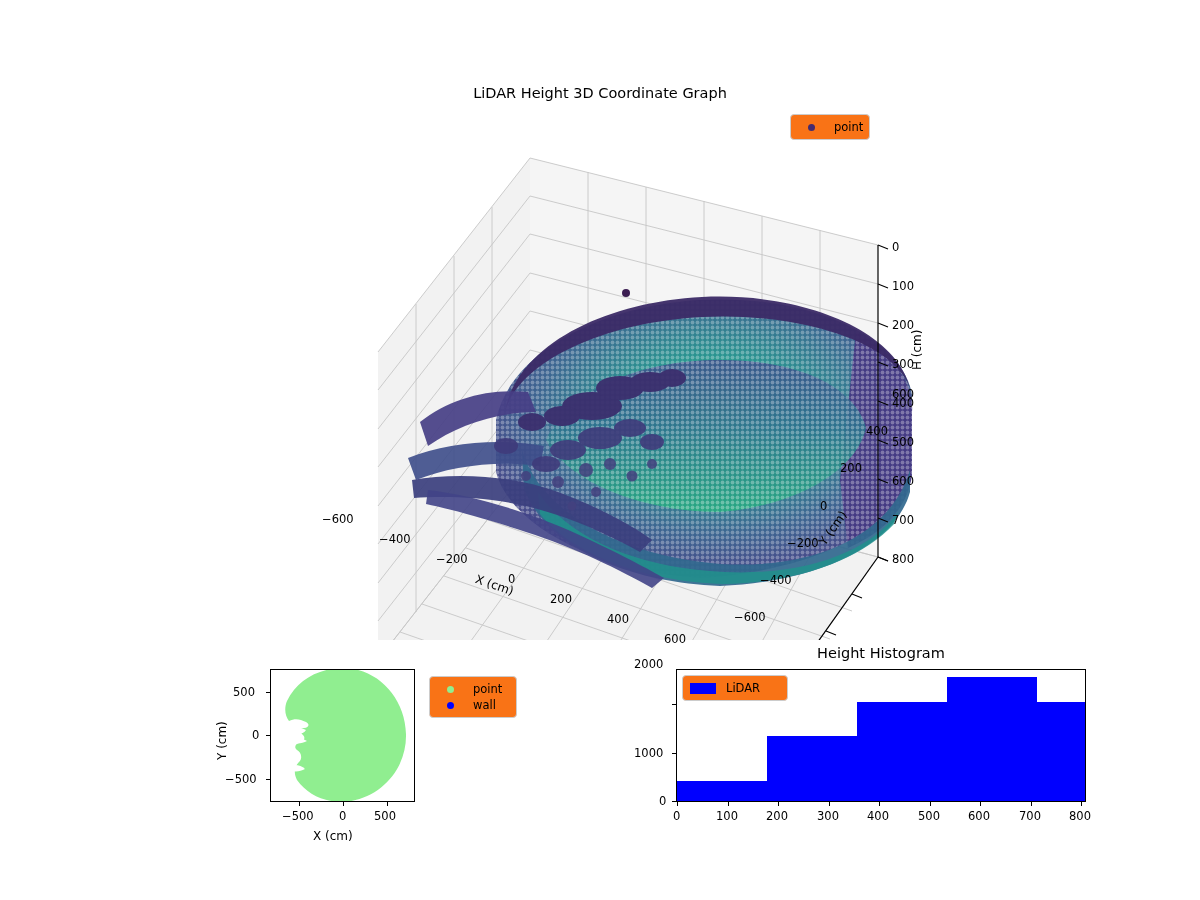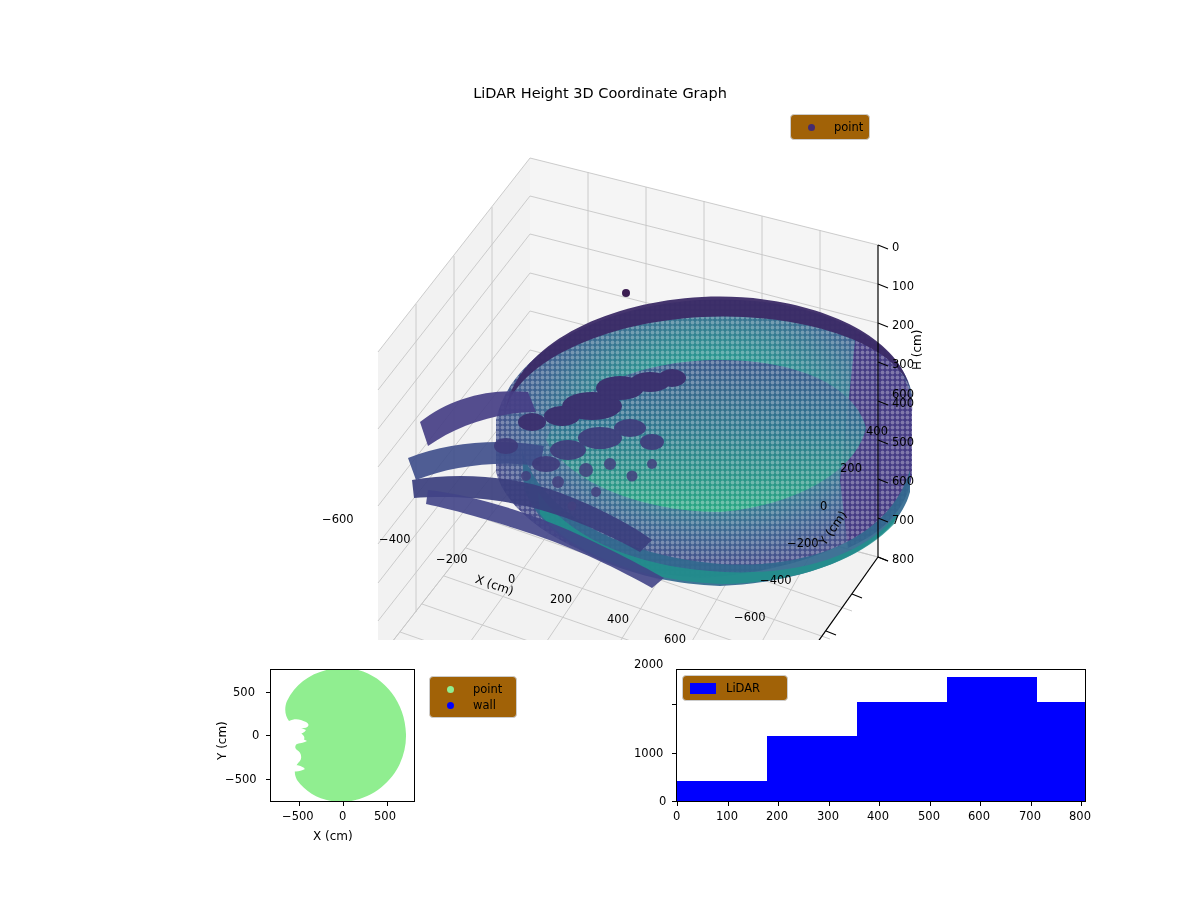--- a/index.html
+++ b/index.html
@@ -39,21 +39,21 @@
   .axlabel {
     position: absolute;
     font-size: 12px;
     color: #000;
     white-space: nowrap;
   }
 
   
   .legend {
     position: absolute;
-    background: #a16207;
+    background: #f97316;
     border: 1px solid #cccccc;
     border-radius: 4px;
     box-sizing: border-box;
     padding: 4px 7px;
   }
   .legend-row {
     display: flex;
     align-items: center;
     height: 16px;
   }
@@ -447,20 +447,21 @@
       <span class="legend-label">point</span>
     </div>
     <div class="legend-row">
       <span class="legend-marker">
         <span class="legend-dot" style="background:#0000ff;"></span>
       </span>
       <span class="legend-label">wall</span>
     </div>
   </div>
 
+  <div class="title" style="left:736px; top:645px; width:290px;">Height Histogram</div>
 
   <div id="axhist-frame">
 
     <div class="hbar" style="left:0px;   width:90px;  height:20.4px;"></div>
     <div class="hbar" style="left:90px;  width:90px;  height:64.6px;"></div>
     <div class="hbar" style="left:180px; width:90px;  height:98.6px;"></div>
     <div class="hbar" style="left:270px; width:90px;  height:124.3px;"></div>
     <div class="hbar" style="left:360px; width:48px;  height:99.3px;"></div>
   </div>
 

